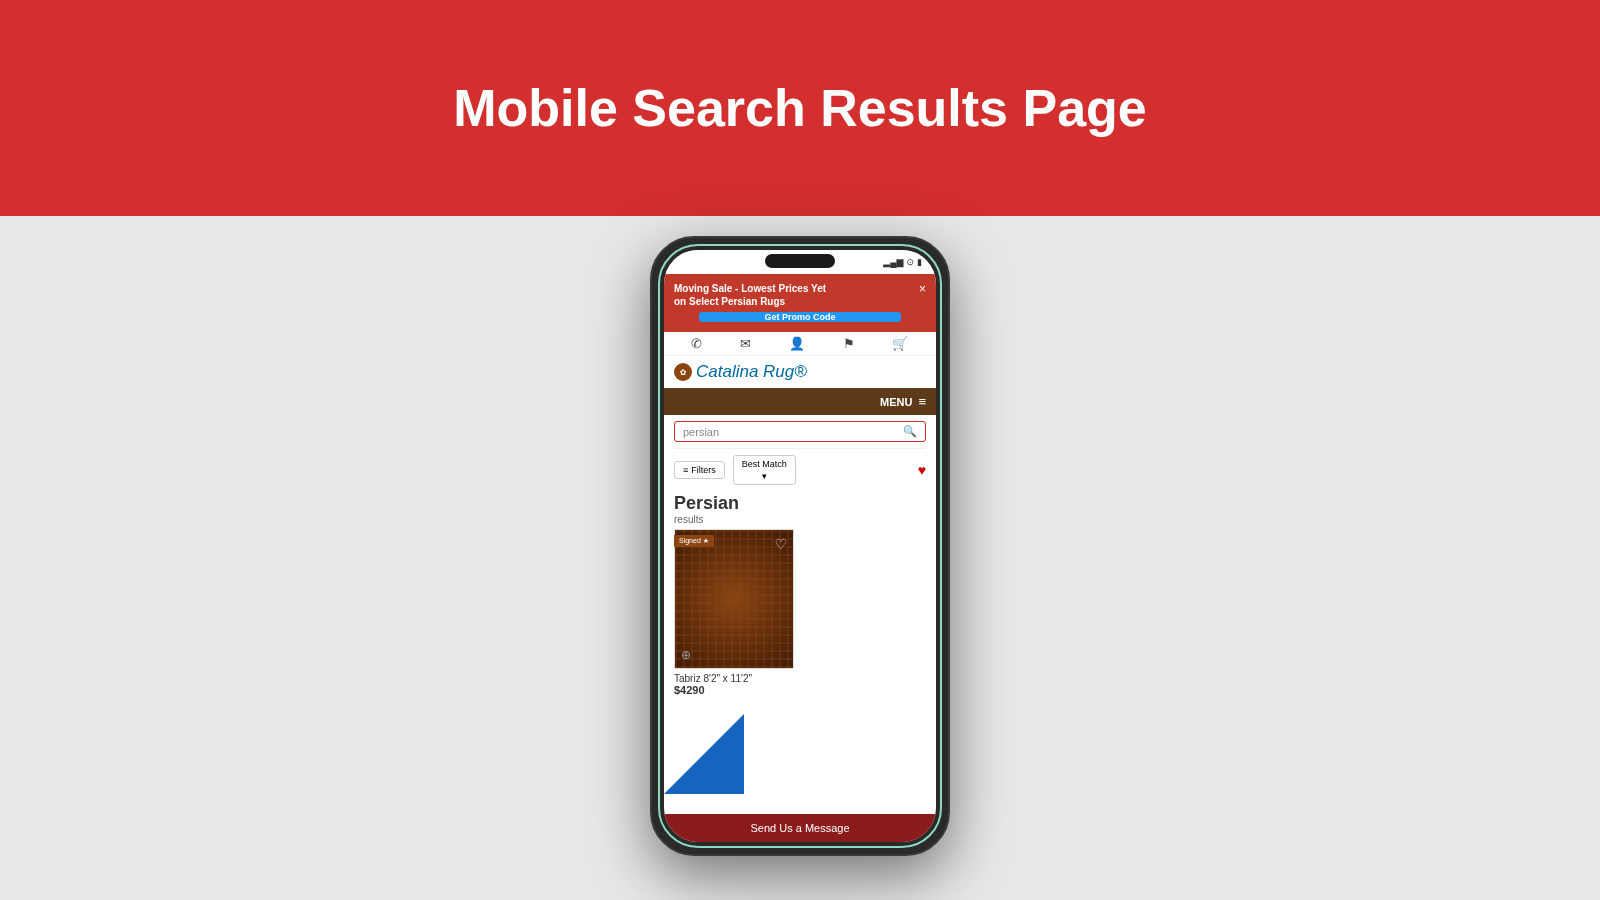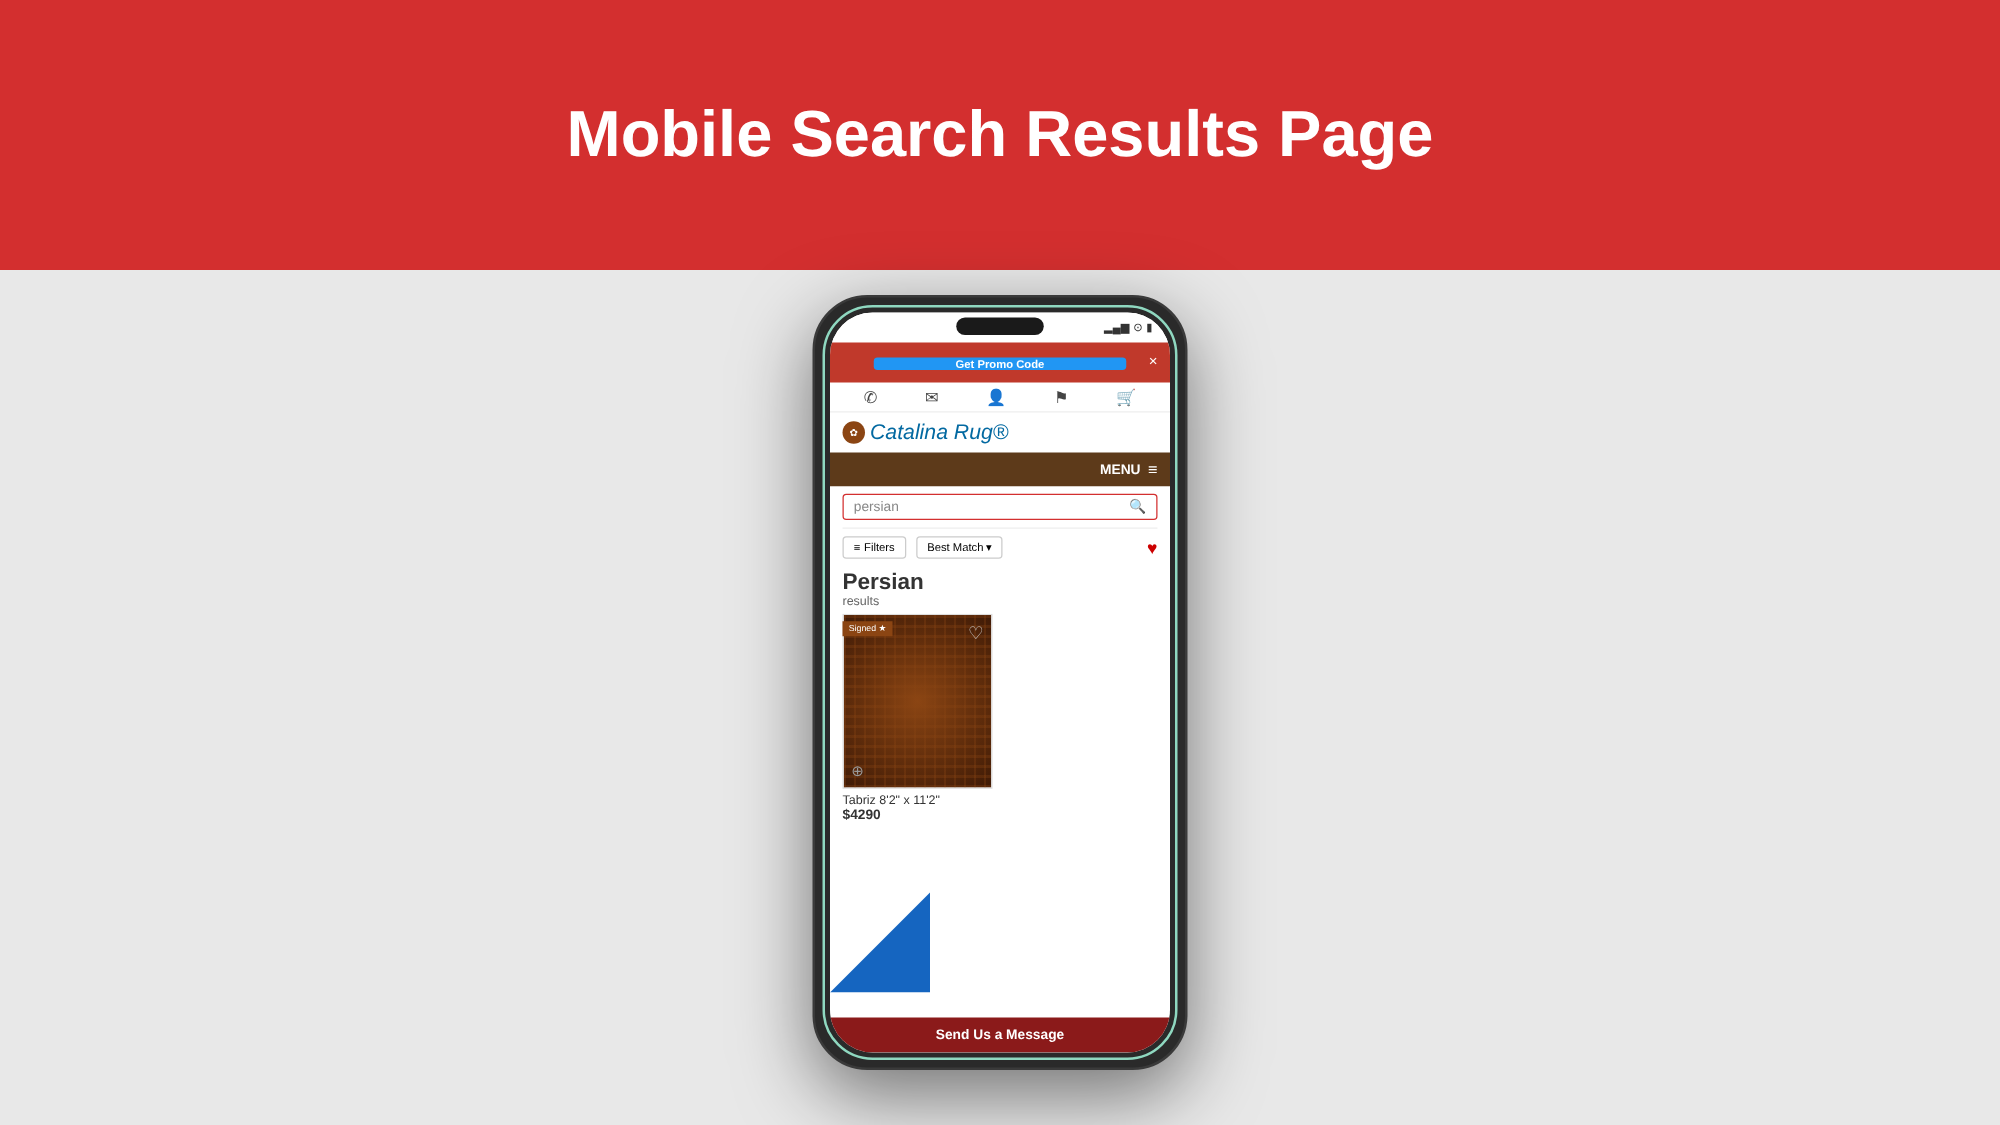--- a/index.html
+++ b/index.html
@@ -254,20 +254,21 @@
     .sort-btn {
       border: 1px solid #ccc;
       background: white;
       padding: 3px 8px;
       border-radius: 3px;
       font-size: 9px;
       cursor: pointer;
       display: flex;
       align-items: center;
       gap: 2px;
+      flex-direction: column;
     }
 
     .heart-icon {
       margin-left: auto;
       color: #cc0000;
       font-size: 14px;
       cursor: pointer;
     }
 
     
@@ -380,21 +381,21 @@
       border-color: transparent transparent #1565c0 transparent;
     }
 
     
     .send-message-bar {
       background: #8B1A1A;
       color: white;
       text-align: center;
       padding: 8px;
       font-size: 11px;
-      font-weight: bold;
+      font-weight: normal;
       cursor: pointer;
       flex-shrink: 0;
       margin-top: 20px;
     }
 
     
     .divider {
       height: 1px;
       background: #eee;
       margin: 0 10px 2px;
@@ -416,20 +417,24 @@
         <div class="notch"></div>
         <div class="status-icons">
           <span>▂▄▆</span>
           <span>⊙</span>
           <span>▮</span>
         </div>
       </div>
 
       <div class="promo-banner">
         <span class="close-x">×</span>
+        <div class="promo-text">
+          <span>Moving Sale - Lowest Prices Yet</span><br>
+          <span>on Select Persian Rugs</span>
+        </div>
         <button class="promo-code-btn">Get Promo Code</button>
       </div>
 
       <div class="top-nav-icons">
         <span>✆</span>
         <span>✉</span>
         <span>👤</span>
         <span>⚑</span>
         <span>🛒</span>
       </div>

